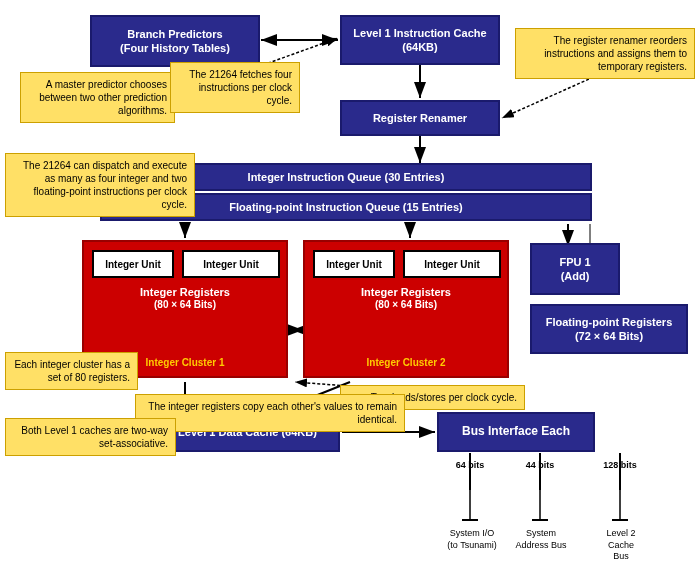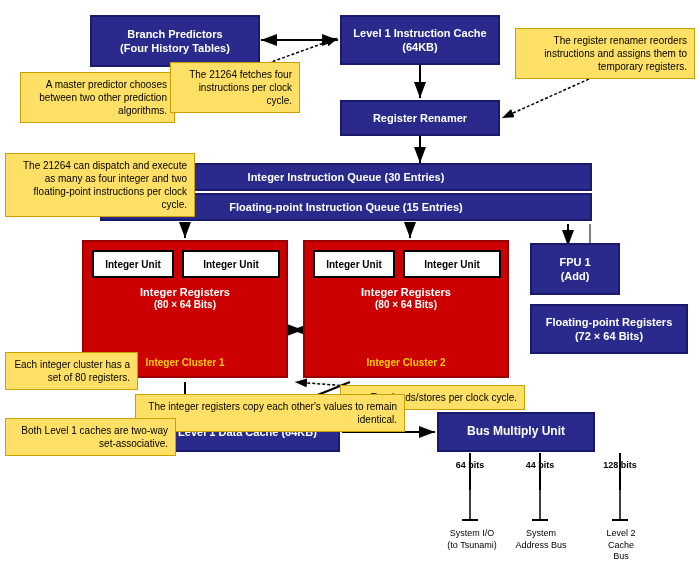--- a/index.html
+++ b/index.html
@@ -218,21 +218,21 @@
     <div style="position:absolute; bottom:8px; left:0; width:100%; text-align:center; color:#ffcc00; font-weight:bold; font-size:10px;">
       Integer Cluster 2
     </div>
   </div>
 
   <div class="blue-box" style="left:155px; top:412px; width:185px; height:40px; font-size:11px;">
     <span>Level 1 Data Cache (64KB)</span>
   </div>
 
   <div class="blue-box" style="left:437px; top:412px; width:158px; height:40px; font-size:12px;">
-    <span>Bus Multiply Unit</span>
+    <span>Bus Interface Each</span>
   </div>
 
   <div class="yellow-box" style="left:20px; top:72px; width:155px;">
     <span>A master predictor  chooses between two other prediction algorithms.</span>
   </div>
 
   <div class="yellow-box" style="left:170px; top:62px; width:130px;">
     <span>The 21264 fetches four instructions per clock cycle.</span>
   </div>
 

